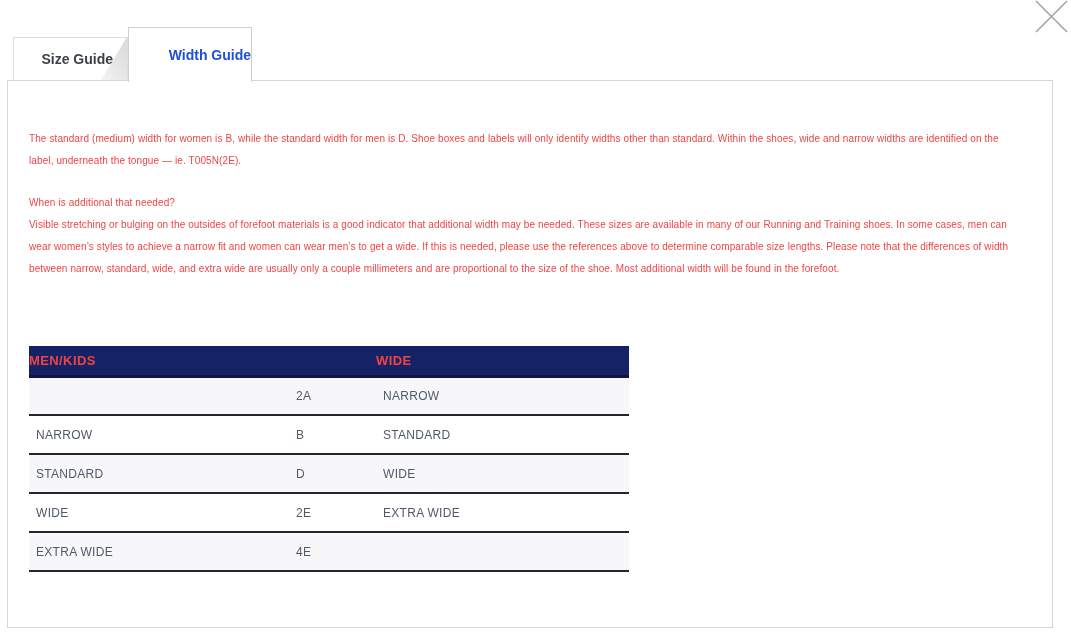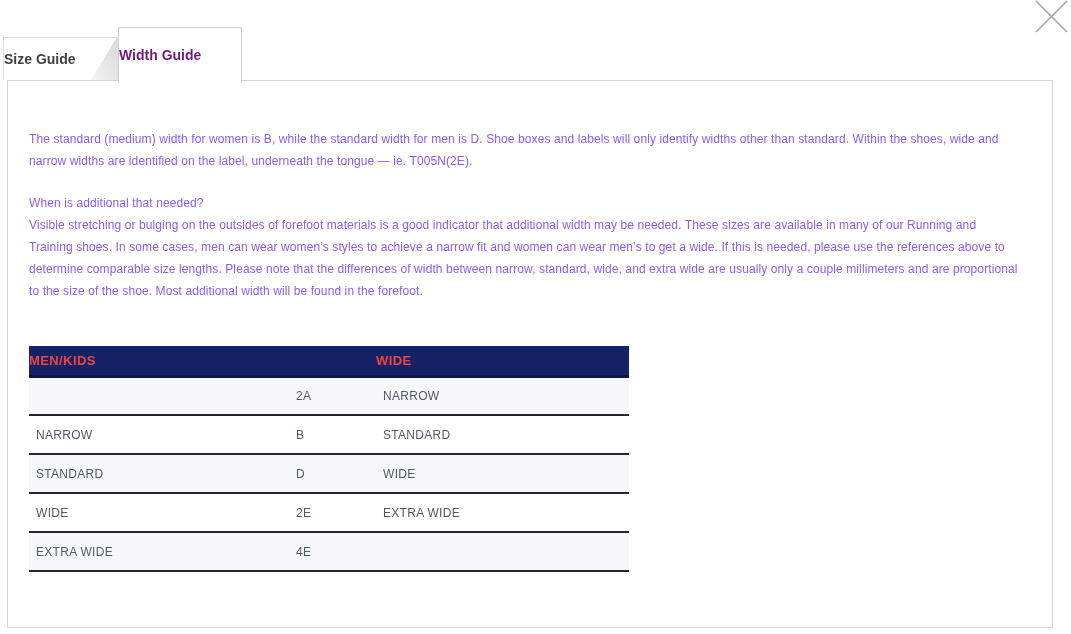--- a/index.html
+++ b/index.html
@@ -3,37 +3,37 @@
 <meta charset="utf-8">
 <style>
   * { margin:0; padding:0; box-sizing:border-box; }
   html,body { width:1071px; height:634px; background:#fff; overflow:hidden; }
   body { position:relative; font-family:"Liberation Sans", sans-serif; }
 
   
   .close-btn { position:absolute; top:0; right:1px; width:37px; height:34px; cursor:pointer; z-index:5; }
 
   
-  .tab { position:absolute; background:#fff; display:flex; align-items:center; justify-content:flex-start;
-         font-size:14px; font-weight:bold; cursor:pointer; }
+  .tab { position:absolute; background:#fff; display:flex; align-items:center; justify-content:flex-end;
+         font-size:14px; font-weight:bold; cursor:pointer;margin-left:10px; }
   .tab-size { left:3px; top:37px; width:115px; height:43px; border:1px solid #dedede; border-bottom:none;
               color:#3c4147; z-index:1; overflow:hidden; }
   .tab-size .fold { position:absolute; right:0; bottom:0; width:26px; height:43px;
               background:linear-gradient(to bottom left, #d9d9db, #f3f3f4);
               clip-path:polygon(100% 0, 100% 100%, 0 100%); }
   .tab-size .tab-label { position:relative; margin-right:14px; }
   .tab-width { left:118px; top:27px; width:124px; height:55px; border:1px solid #cfcfcf; border-bottom:none;
-               color:#701a75; z-index:3; }
+               color:#1d4ed8; z-index:3; }
 
   
   .panel { position:absolute; top:80px; left:7px; width:1046px; height:548px;
            border:1px solid #d6d6d6; background:#fff; z-index:2; }
 
-  .body-text { position:absolute; left:21px; width:990px; font-size:12px; line-height:22px;
-               color:#8b5cf6; letter-spacing:0.1px; }
+  .body-text { position:absolute; left:21px; width:990px; font-size:10px; line-height:22px;
+               color:#ef4444; letter-spacing:0.1px; }
   .p1 { top:47px; }
   .section { top:111px; }
 
   
   .width-table { position:absolute; left:21px; top:265px; width:600px; border-collapse:collapse; table-layout:fixed; }
   .width-table col.c1 { width:260px; }
   .width-table col.c2 { width:87px; }
   .width-table col.c3 { width:253px; }
   .width-table th { background:#152266; color:#ef4444; height:30px; font-size:13px; font-weight:bold;
                     letter-spacing:0.4px; text-align:left; border-bottom:3px solid #10163f; }

